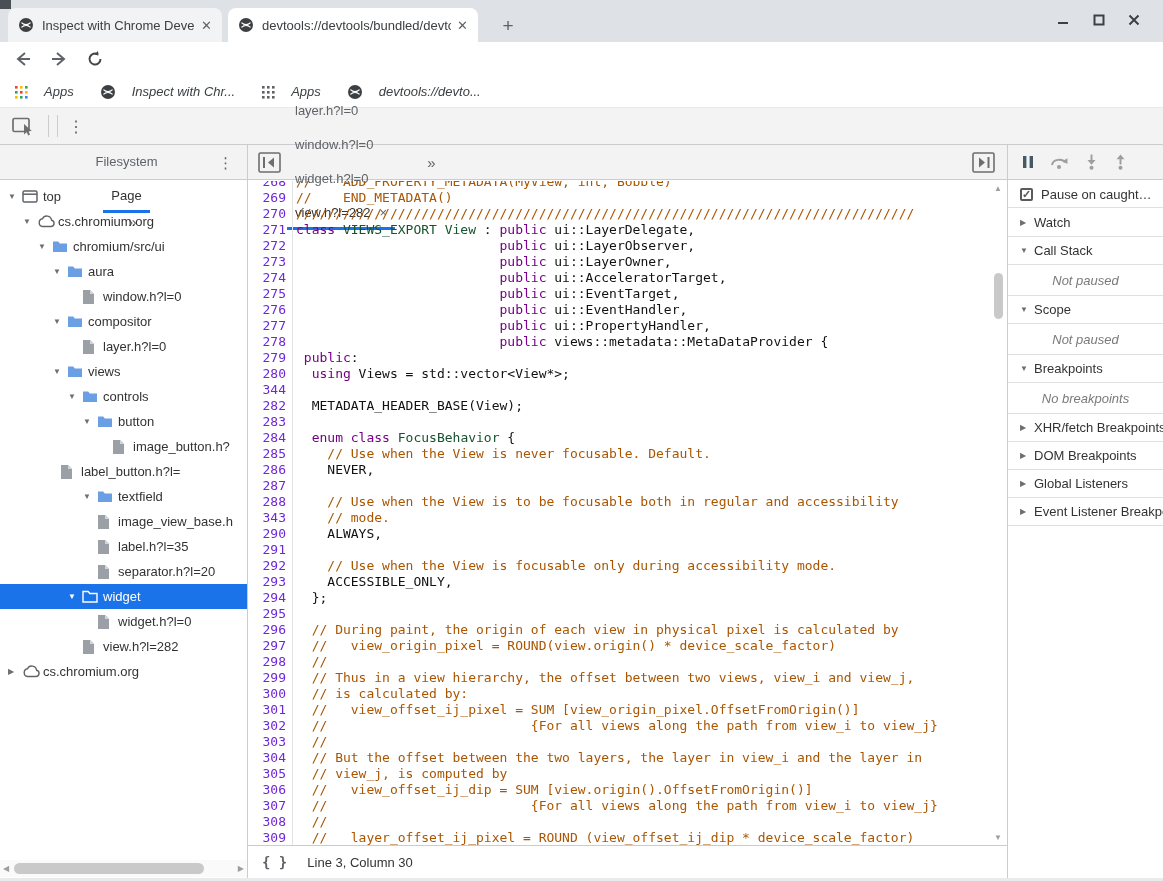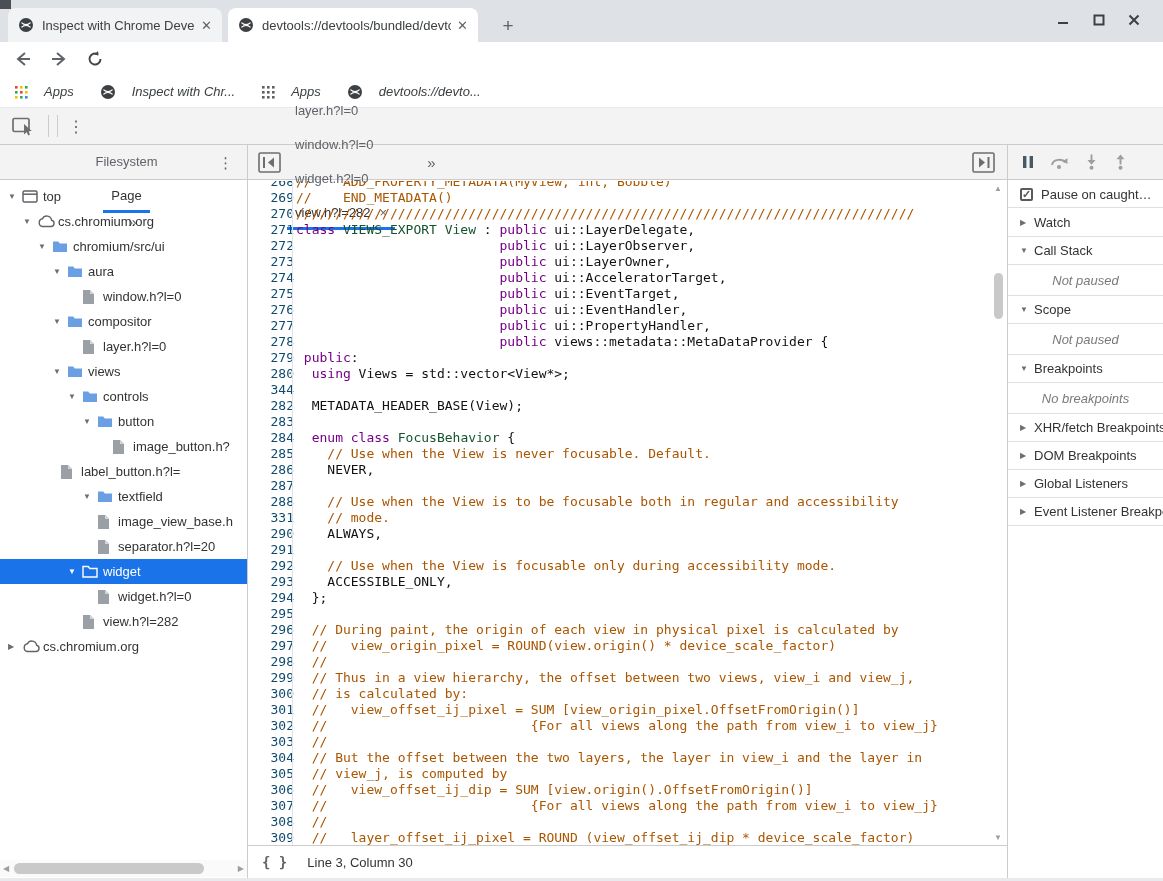--- a/index.html
+++ b/index.html
@@ -65,21 +65,21 @@
   #editor { position:absolute; left:248px; top:145px; width:759px; height:736px; background:#fff; }
   #filetabs { position:absolute; left:0; top:0; width:100%; height:35px; background:#f3f3f3; border-bottom:1px solid #ccc; display:flex; align-items:center; }
   #navtoggle { margin:0 14px 0 10px; }
   .etab { position:relative; height:100%; line-height:34px; margin-right:36px; color:#5f6368; display:flex; align-items:center; }
   .etab.active { color:#333; }
   .etab.active::after { content:""; position:absolute; left:-8px; right:-8px; bottom:0; height:3px; background:#1a73e8; }
   .etab .eclose { margin-left:9px; color:#5f6368; font-size:13px; }
   #etabmore { color:#5f6368; font-size:15px; margin-left:4px; }
   #quicksrc { position:absolute; right:12px; top:7px; }
   #codewrap { position:absolute; left:0; top:36px; width:742px; height:664px; overflow:hidden; font-family:"DejaVu Sans Mono", monospace; font-size:13px; line-height:16px; }
-  #gutter { position:absolute; left:8px; top:-7px; width:38px; text-align:right; color:#0c4a6e; }
+  #gutter { position:absolute; left:0; top:-7px; width:38px; text-align:right; color:#6d28d9; }
   #gutterline { position:absolute; left:44px; top:0; bottom:0; width:1px; background:#e3e3e3; }
   #code { position:absolute; left:48px; top:-7px; white-space:pre; color:#111; }
   .gl { height:16px; padding-right:0; }
   .cl { height:16px; }
   .tk-c { color:#aa5500; }
   .tk-k { color:#770088; }
   .tk-d { color:#14532d; }
   #vscroll { position:absolute; right:1px; top:36px; width:15px; height:664px; background:#fff; }
   #vscroll .sarrow { position:absolute; left:3px; font-size:8px; color:#9e9e9e; }
   #vthumb { position:absolute; left:3px; top:92px; width:9px; height:46px; background:#c9c9c9; border-radius:5px; }
@@ -412,20 +412,30 @@
           <span class="tlabel">image_view_base.h</span>
         </div>
         <div class="trow" style="padding-left: 83px;">
           <span class="tarrow"></span>
           <span class="ticon">
             <svg width="13" height="16">
               <path d="M1 1 H8 L12 5 V15 H1 Z" fill="#9aa0a6"></path>
               <path d="M8 1 L12 5 H8 Z" fill="#d2d5d9"></path>
             </svg>
           </span>
+          <span class="tlabel">label.h?l=35</span>
+        </div>
+        <div class="trow" style="padding-left: 83px;">
+          <span class="tarrow"></span>
+          <span class="ticon">
+            <svg width="13" height="16">
+              <path d="M1 1 H8 L12 5 V15 H1 Z" fill="#9aa0a6"></path>
+              <path d="M8 1 L12 5 H8 Z" fill="#d2d5d9"></path>
+            </svg>
+          </span>
           <span class="tlabel">separator.h?l=20</span>
         </div>
         <div class="trow sel" style="padding-left: 68px;">
           <span class="tarrow">▼</span>
           <span class="ticon">
             <svg width="16" height="13">
               <path d="M1 1.5 H6.2 L7.8 3.5 H15 V12 H1 Z" fill="none" stroke="#fff" stroke-width="1.4"></path>
             </svg>
           </span>
           <span class="tlabel">widget</span>
@@ -516,21 +526,21 @@
           <div class="gl">279</div>
           <div class="gl">280</div>
           <div class="gl">344</div>
           <div class="gl">282</div>
           <div class="gl">283</div>
           <div class="gl">284</div>
           <div class="gl">285</div>
           <div class="gl">286</div>
           <div class="gl">287</div>
           <div class="gl">288</div>
-          <div class="gl">331</div>
+          <div class="gl">343</div>
           <div class="gl">290</div>
           <div class="gl">291</div>
           <div class="gl">292</div>
           <div class="gl">293</div>
           <div class="gl">294</div>
           <div class="gl">295</div>
           <div class="gl">296</div>
           <div class="gl">297</div>
           <div class="gl">298</div>
           <div class="gl">299</div>

